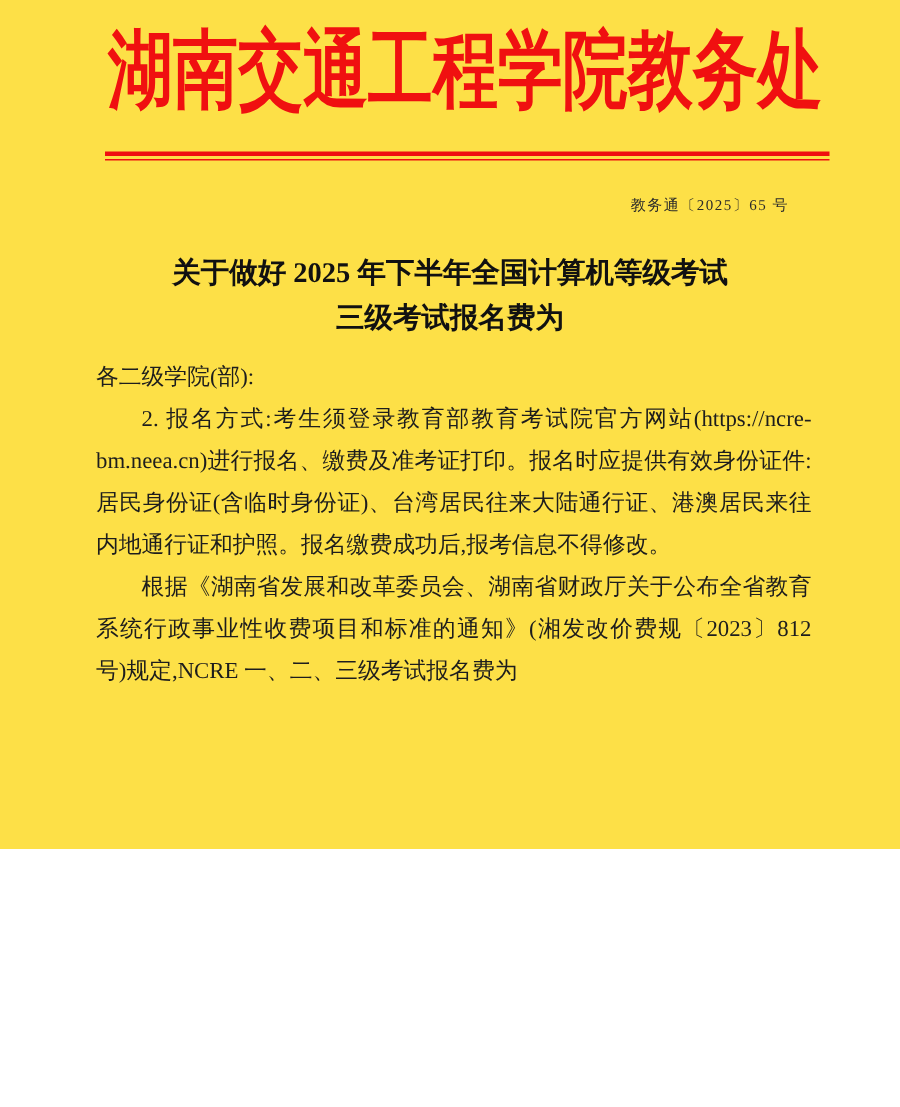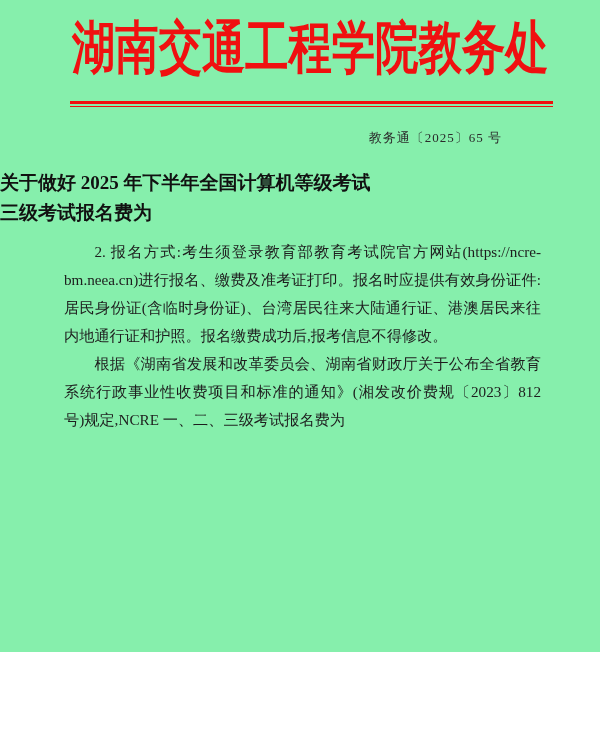--- a/index.html
+++ b/index.html
@@ -3,22 +3,22 @@
 <meta charset="utf-8">
 <style>
   html, body {
     margin: 0;
     padding: 0;
     background: #ffffff;
   }
   .page {
     position: relative;
     width: 600px;
-    height: 652px;
-    background: #86efac;
+    height: 566px;
+    background: #fde047;
     overflow: hidden;
     font-family: "Liberation Serif", "DejaVu Serif", serif;
     color: #1d1d1d;
   }
   .masthead {
     position: absolute;
     top: 14px;
     left: 0;
     width: 600px;
     text-align: center;
@@ -46,32 +46,32 @@
     top: 717px;
     left: 68px;
     width: 460px;
     height: 2px;
     border-top: 1.8px solid var(--brand-red, #f01010);
     border-bottom: 3.5px solid var(--brand-red, #f01010);
   }
   .doc-number {
     position: absolute;
     top: 128px;
-    right: 98px;
-    font-size: 13px;
+    right: 74px;
+    font-size: 10px;
     line-height: 20px;
     color: #2a2a2a;
     letter-spacing: 1px;
   }
   .notice-title {
     position: absolute;
     top: 168px;
     left: 0;
     width: 600px;
-    text-align: left;
+    text-align: center;
     font-size: 19px;
     font-weight: bold;
     line-height: 30px;
     color: #111111;
     margin: 0;
   }
   .body-text {
     position: absolute;
     top: 238px;
     left: 64px;
@@ -108,20 +108,21 @@
   <div class="rule-top"></div>
 
   <div class="doc-number">教务通〔2025〕65 号</div>
 
   <h1 class="notice-title">
     <span style="display:block">关于做好 2025 年下半年全国计算机等级考试</span>
     <span style="display:block">三级考试报名费为</span>
   </h1>
 
   <div class="body-text">
+    <p class="salutation">各二级学院(部):</p>
 
 
 
 
     <p class="para">2. 报名方式:考生须登录教育部教育考试院官方网站(https://ncre-bm.neea.cn)进行报名、缴费及准考证打印。报名时应提供有效身份证件:居民身份证(含临时身份证)、台湾居民往来大陆通行证、港澳居民来往内地通行证和护照。报名缴费成功后,报考信息不得修改。</p>
 
 
     <p class="para">根据《湖南省发展和改革委员会、湖南省财政厅关于公布全省教育系统行政事业性收费项目和标准的通知》(湘发改价费规〔2023〕812 号)规定,NCRE 一、二、三级考试报名费为</p>
   </div>
 

